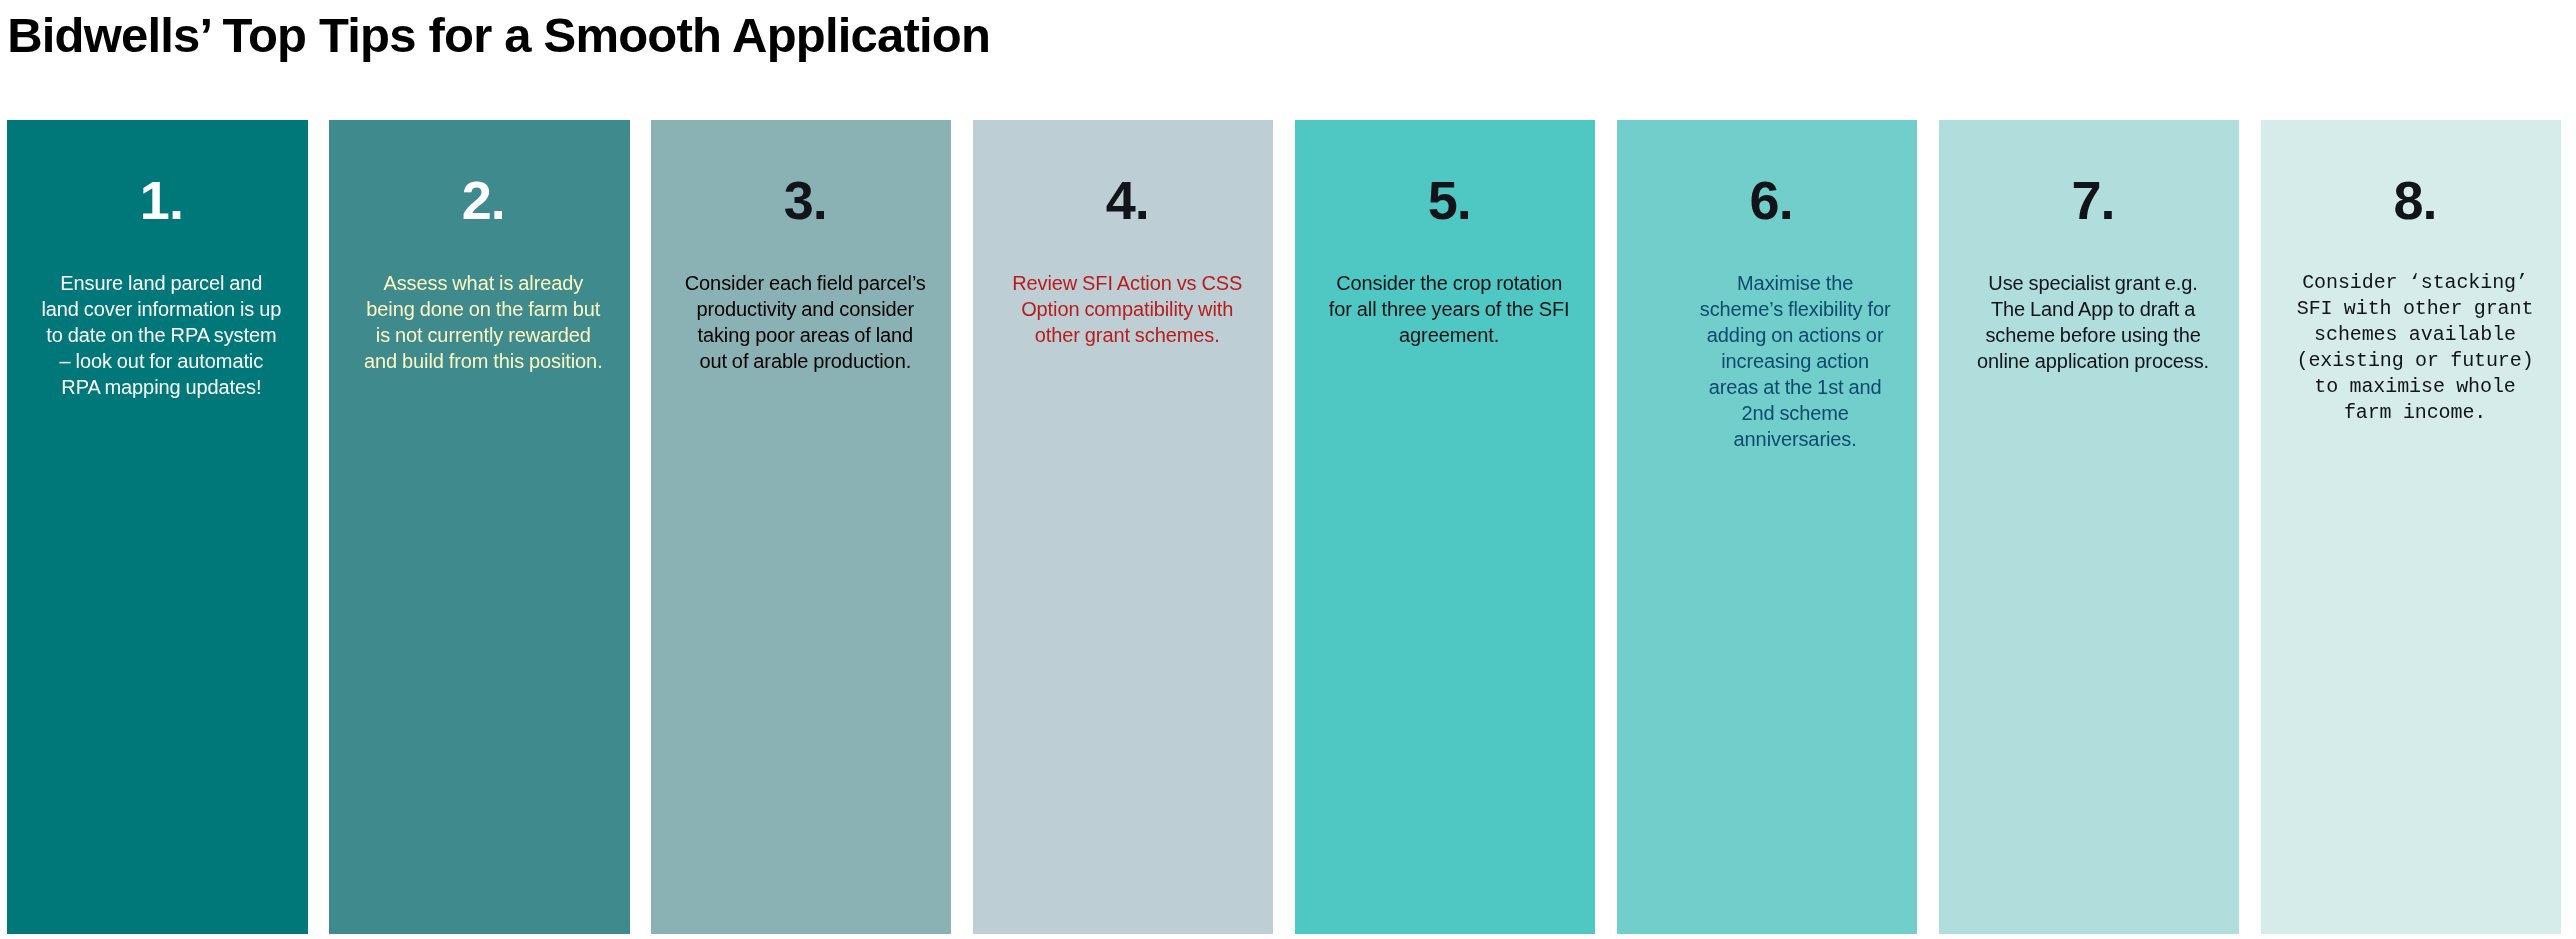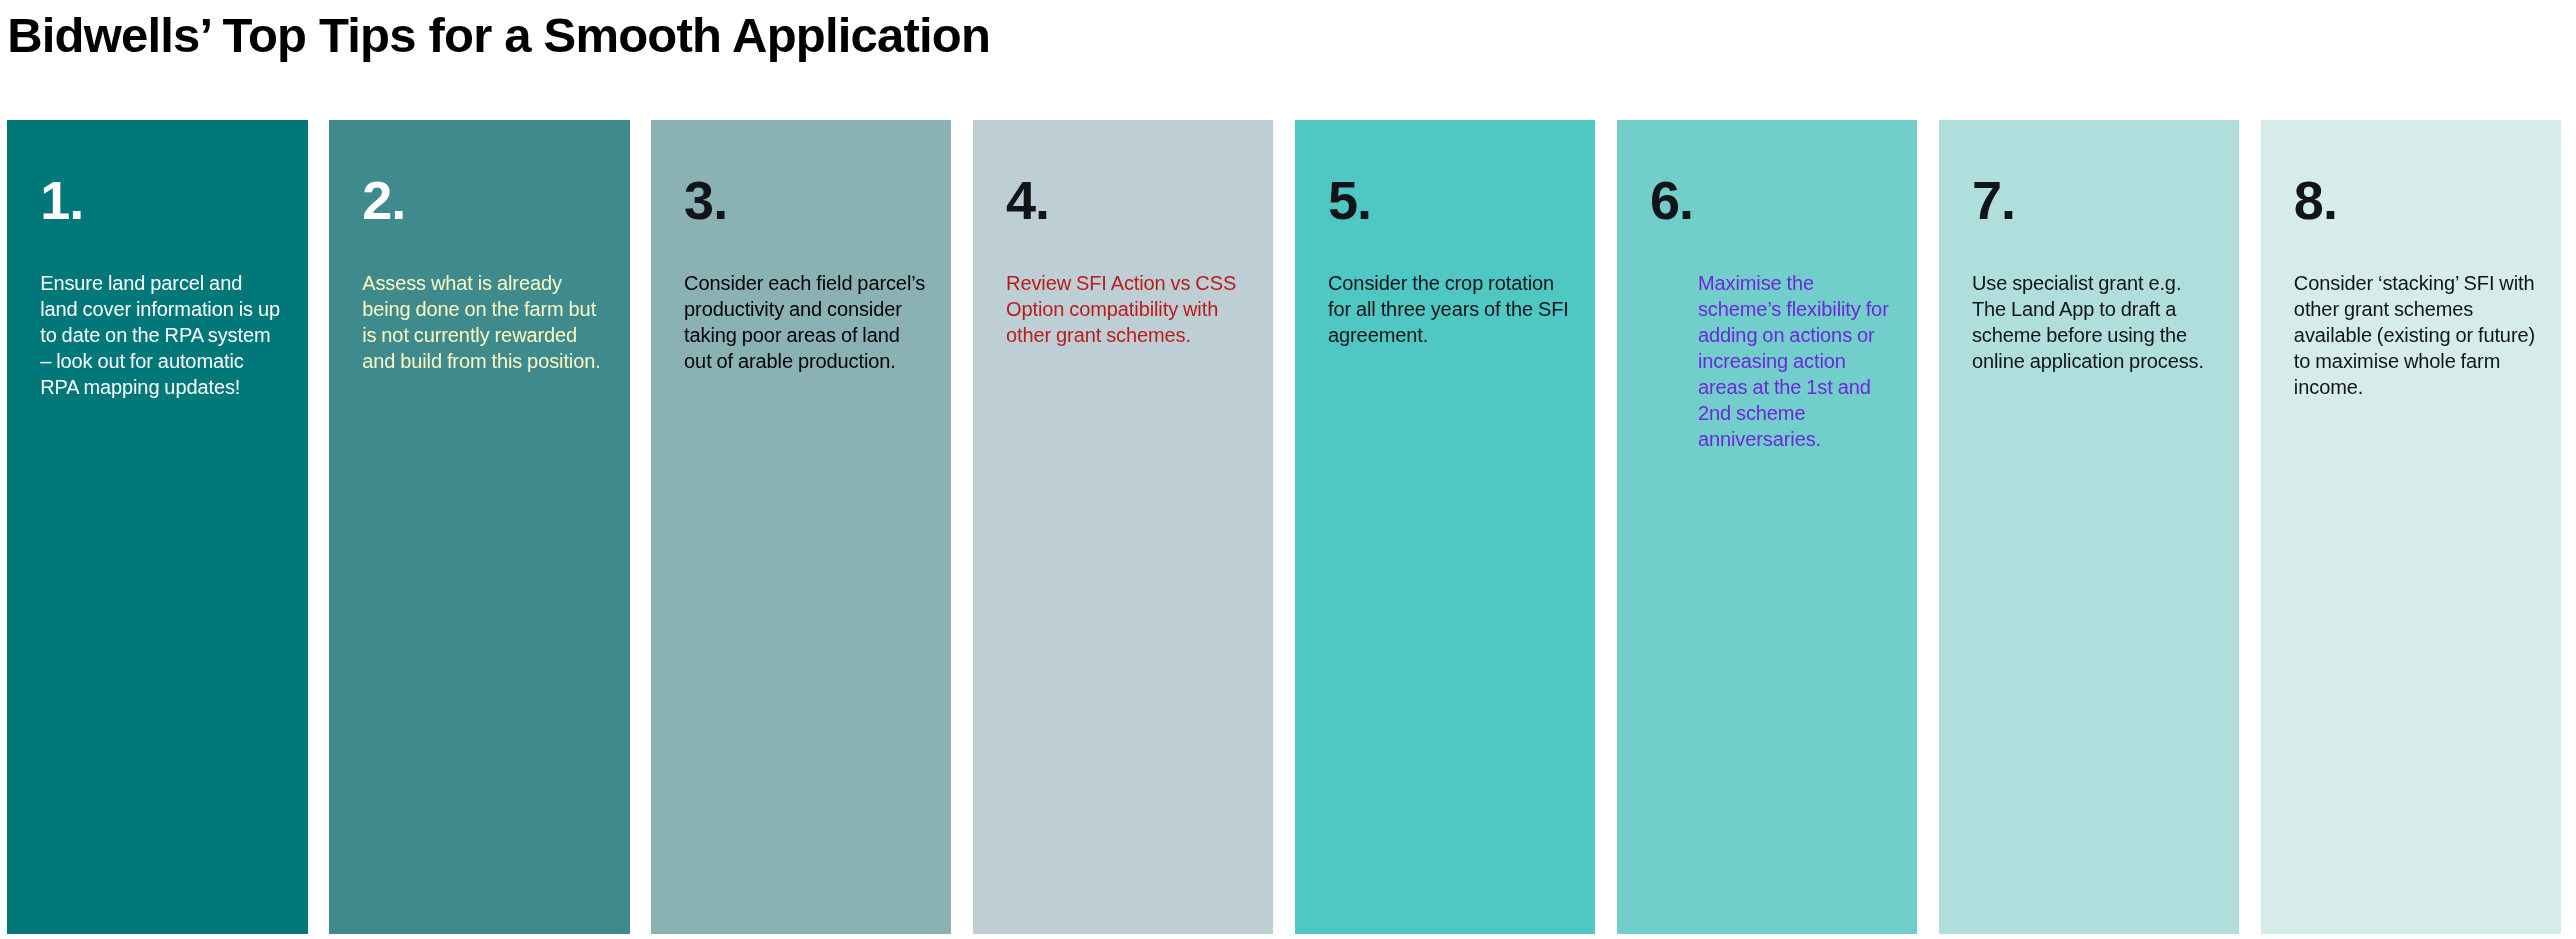--- a/index.html
+++ b/index.html
@@ -11,20 +11,21 @@
     background:#ffffff;
     font-family:"Liberation Sans", sans-serif;
     overflow:hidden;
   }
 
   .page {
     position:relative;
     width:2576px;
     height:939px;
     background:#ffffff;
+    text-align:center;
   }
 
   
   .page-title {
     position:absolute;
     left:7.2px;
     top:7.2px;
     width:2524px;
     height:57px;
     display:flex;
@@ -111,28 +112,28 @@
       <div class="card-text" style="color: #b91c1c;">Review SFI Action vs CSS Option compatibility with other grant schemes.</div>
     </div>
 
     <div class="card tone-dark" style="background: rgb(79, 199, 194);">
       <div class="card-number" style="color: rgb(17, 20, 24);">5.</div>
       <div class="card-text" style="color: rgb(17, 20, 24);">Consider the crop rotation for all three years of the SFI agreement.</div>
     </div>
 
     <div class="card tone-dark" style="background: rgb(113, 206, 203);">
       <div class="card-number" style="color: rgb(17, 20, 24);">6.</div>
-      <div class="card-text" style="color: #6d28d9; margin-left: 48px;">Maximise the scheme’s flexibility for adding on actions or increasing action areas at the 1st and 2nd scheme anniversaries.</div>
+      <div class="card-text" style="color: #0c4a6e; margin-left: 48px;">Maximise the scheme’s flexibility for adding on actions or increasing action areas at the 1st and 2nd scheme anniversaries.</div>
     </div>
 
     <div class="card tone-dark" style="background: rgb(176, 222, 220);">
       <div class="card-number" style="color: rgb(17, 20, 24);">7.</div>
       <div class="card-text" style="color: rgb(17, 20, 24);">Use specialist grant e.g. The Land App to draft a scheme before using the online application process.</div>
     </div>
 
     <div class="card tone-dark" style="background: rgb(214, 236, 234);">
       <div class="card-number" style="color: rgb(17, 20, 24);">8.</div>
-      <div class="card-text" style="color: rgb(17, 20, 24);">Consider ‘stacking’ SFI with other grant schemes available (existing or future) to maximise whole farm income.</div>
+      <div class="card-text" style="color: rgb(17, 20, 24); font-family: Liberation Mono, monospace;">Consider ‘stacking’ SFI with other grant schemes available (existing or future) to maximise whole farm income.</div>
     </div>
 
   </div>
 </div>
 
 
 </body></html>

